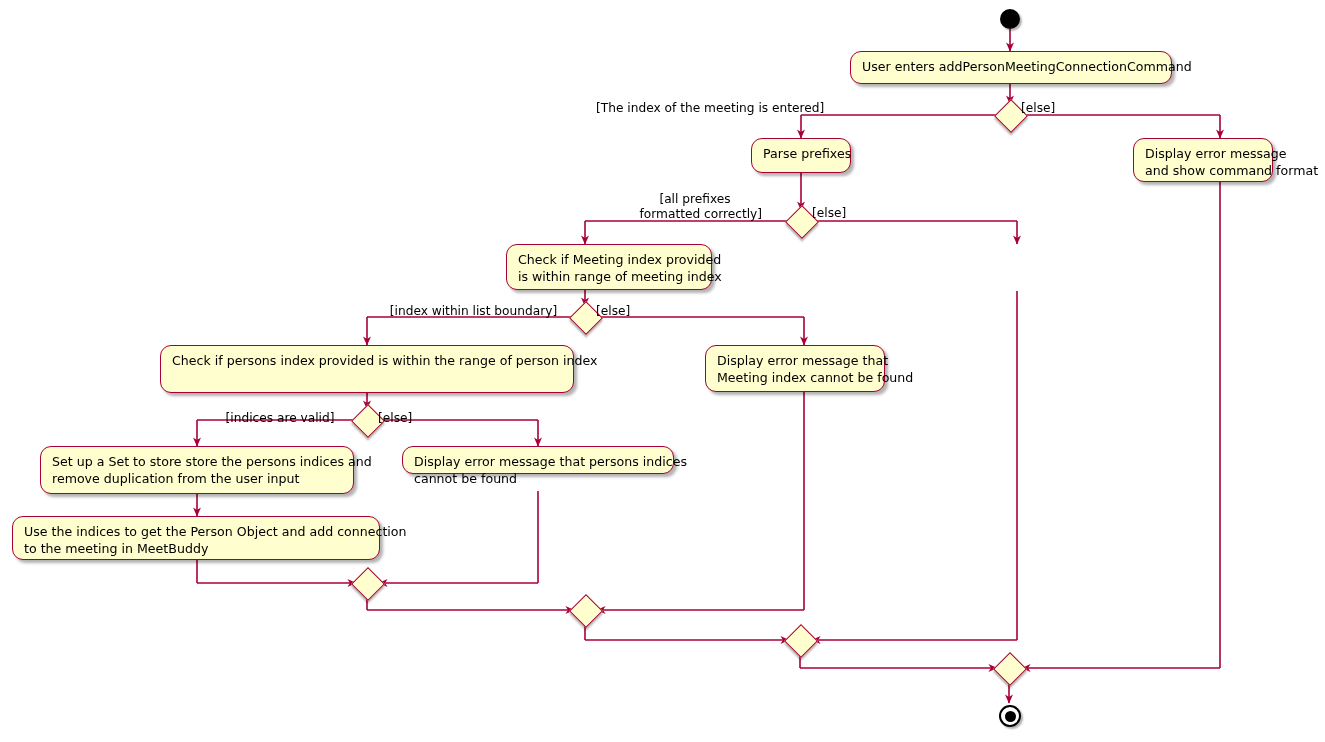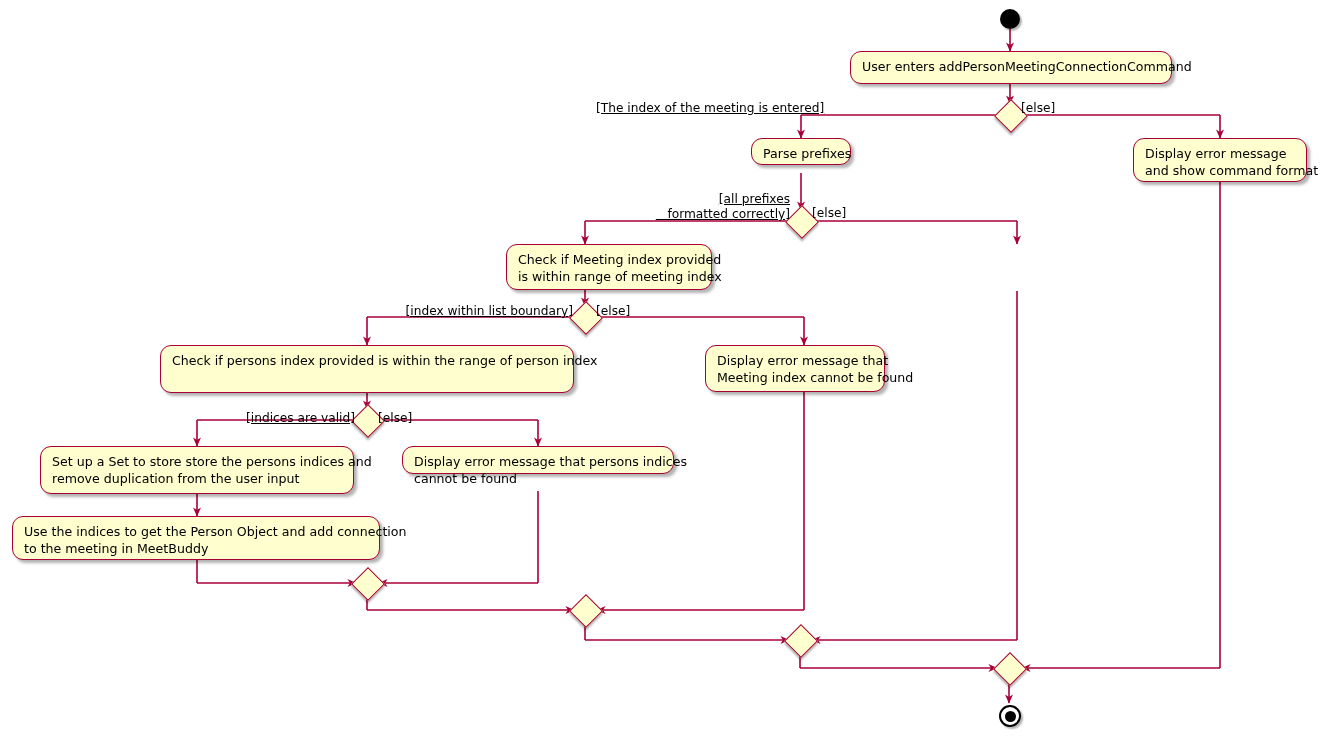--- a/index.html
+++ b/index.html
@@ -86,21 +86,21 @@
   
   .guard {
     position: absolute;
     color: #000000;
     font-size: 12.2px;
     line-height: 15px;
     white-space: pre;
     z-index: 5;
     background: transparent;
   }
-  .guard.right-al { text-align: right; text-decoration: underline; }
+  .guard.right-al { text-align: center; }
 </style>
 </head>
 <body>
 
 <div id="canvas">
 
   <svg id="wires" viewBox="0 0 1325 742" xmlns="http://www.w3.org/2000/svg">
     <defs>
       <marker id="ah" markerWidth="10" markerHeight="10" refX="8.6" refY="4" orient="auto" markerUnits="userSpaceOnUse">
         <path d="M0,0 L9,4 L0,8 L2.6,4 z" fill="#A80036"></path>
@@ -173,23 +173,23 @@
   </svg>
 
   <div class="start-node" style="left:1000px; top:9px;"></div>
 
   <div class="activity center" style="left:850px; top:51px; width:322px; height:33px;">User enters addPersonMeetingConnectionCommand</div>
 
   <div class="diamond" style="left:999px; top:104px;"></div>
   <div class="guard right-al" style="left:596px; top:101px; width:205px;">[The index of the meeting is entered]</div>
   <div class="guard" style="left:1021px; top:101px;">[else]</div>
 
-  <div class="activity center" style="left:751px; top:138px; width:100px; height:27px;text-align:right;">Parse prefixes</div>
-
-  <div class="activity" style="left:1133px; top:138px; width:174px; height:44px;">Display error message
+  <div class="activity center" style="left:751px; top:138px; width:100px; height:35px;text-align:right;">Parse prefixes</div>
+
+  <div class="activity" style="left:1133px; top:138px; width:140px; height:44px;">Display error message
 and show command format</div>
 
   <div class="diamond" style="left:790px; top:210px;"></div>
   <div class="guard right-al" style="left:600px; top:192px; width:190px;">[all prefixes
    formatted correctly]</div>
   <div class="guard" style="left:812px; top:206px;">[else]</div>
 
   <div class="activity" style="left:482px; top:244px; width:206px; height:46px;margin-left:24px;">Check if Meeting index provided
 is within range of meeting index</div>
 

